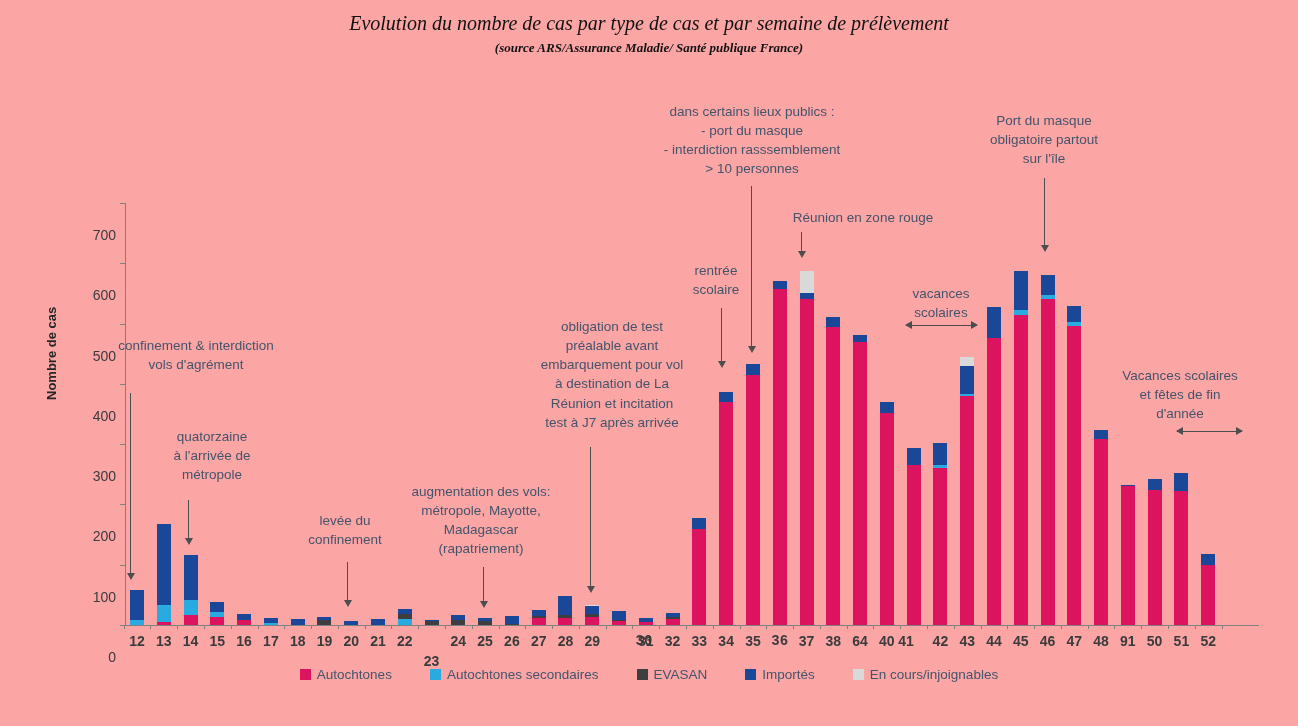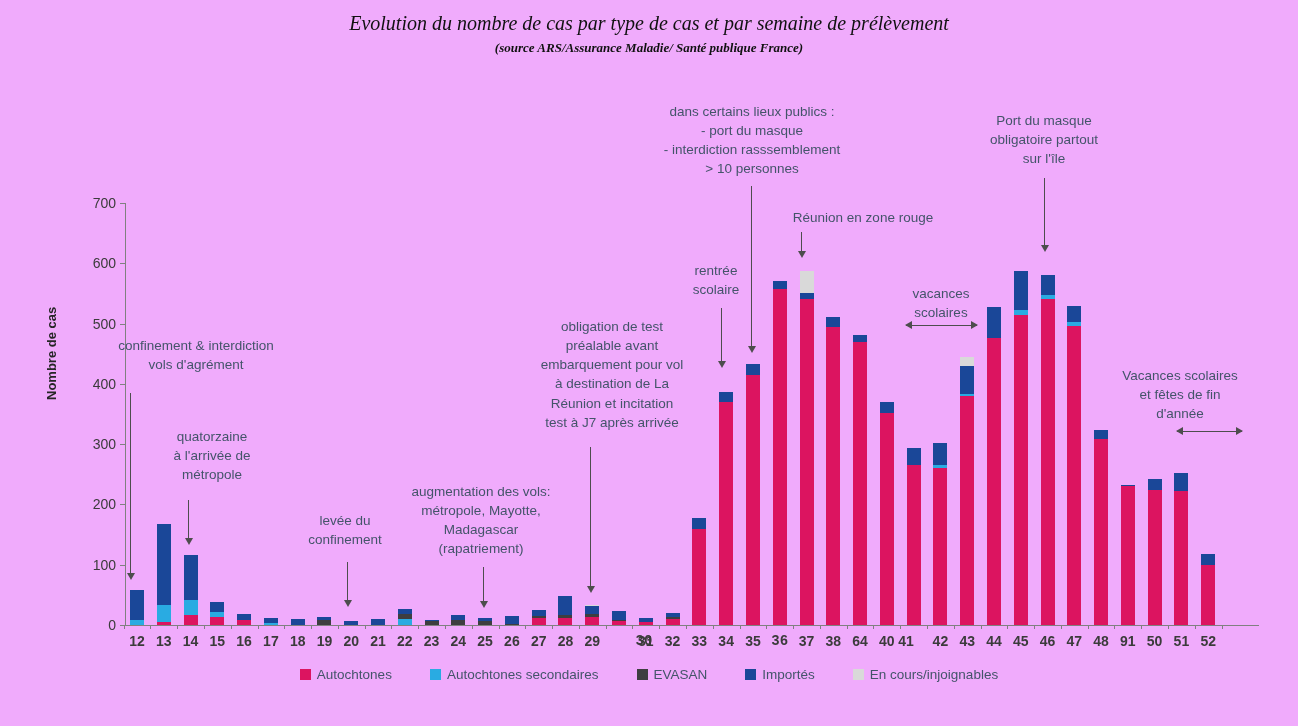--- a/index.html
+++ b/index.html
@@ -1,27 +1,27 @@
 <!DOCTYPE html>
 <html><head>
 <meta charset="utf-8">
 <style>
   html,body{margin:0;padding:0;background:#fff;}
-  #page{position:relative;width:1298px;height:726px;background:#f0abfc;overflow:hidden;
+  #page{position:relative;width:1298px;height:726px;background:#fca5a5;overflow:hidden;
         font-family:"Liberation Sans",sans-serif;}
   .title{position:absolute;top:12px;left:0;width:100%;text-align:center;
          font-family:"Liberation Serif",serif;font-style:italic;font-size:20px;color:#111;}
   .subtitle{position:absolute;top:40px;left:0;width:100%;text-align:center;
             font-family:"Liberation Serif",serif;font-style:italic;font-weight:700;
             font-size:13px;color:#111;}
   #plot{position:absolute;left:125px;top:203px;width:1133px;height:422px;
         border-left:1px solid #808080;border-bottom:1px solid #808080;}
   .bar{position:absolute;bottom:0;width:14px;display:flex;flex-direction:column-reverse;}
   .seg{width:100%;}
-  .ytick-label{position:absolute;width:38px;text-align:right;font-size:14px;color:#3b3b3b;}
+  .ytick-label{position:absolute;width:38px;text-align:right;font-size:14px;color:#3b3b3b;margin-top:32px;}
   .ytick-mark{position:absolute;width:5px;height:1px;background:#808080;}
   .xtick-mark{position:absolute;width:1px;height:4px;background:#808080;top:422px;}
   .xtick-label{position:absolute;top:430px;width:28px;text-align:center;
                font-size:14px;font-weight:700;color:#3b3b3b;}
   .yaxis-title{position:absolute;left:44px;top:400px;transform:rotate(-90deg);
                transform-origin:left top;font-size:13px;font-weight:700;color:#262626;
                letter-spacing:0px;white-space:nowrap;}
   .ann{position:absolute;text-align:center;font-size:13.5px;line-height:1.42;
        color:#44546A;white-space:pre-line;}
   .arrow-v{position:absolute;width:1px;background:#4d4d4d;}
@@ -103,21 +103,21 @@
       <div class="bar" style="left: 271.8px;">
         <div class="seg" style="height: 6.02857px; background: rgb(41, 171, 226);"></div>
         <div class="seg" style="height: 5.42571px; background: rgb(62, 62, 64);"></div>
         <div class="seg" style="height: 4.22px; background: rgb(26, 71, 152);"></div>
       </div>
       <div class="xtick-label" style="left: 264.8px;">22</div>
       <div class="bar" style="left: 298.58px;">
         <div class="seg" style="height: 3.61714px; background: rgb(62, 62, 64);"></div>
         <div class="seg" style="height: 1.20571px; background: rgb(26, 71, 152);"></div>
       </div>
-      <div class="xtick-label" style="left: 291.58px;">23</div>
+      <div class="xtick-label" style="left: 291.58px; margin-top: 20px;">23</div>
       <div class="bar" style="left: 325.36px;">
         <div class="seg" style="height: 4.82286px; background: rgb(62, 62, 64);"></div>
         <div class="seg" style="height: 4.82286px; background: rgb(26, 71, 152);"></div>
       </div>
       <div class="xtick-label" style="left: 318.36px;">24</div>
       <div class="bar" style="left: 352.14px;">
         <div class="seg" style="height: 3.61714px; background: rgb(62, 62, 64);"></div>
         <div class="seg" style="height: 3.61714px; background: rgb(26, 71, 152);"></div>
       </div>
       <div class="xtick-label" style="left: 345.14px;">25</div>

